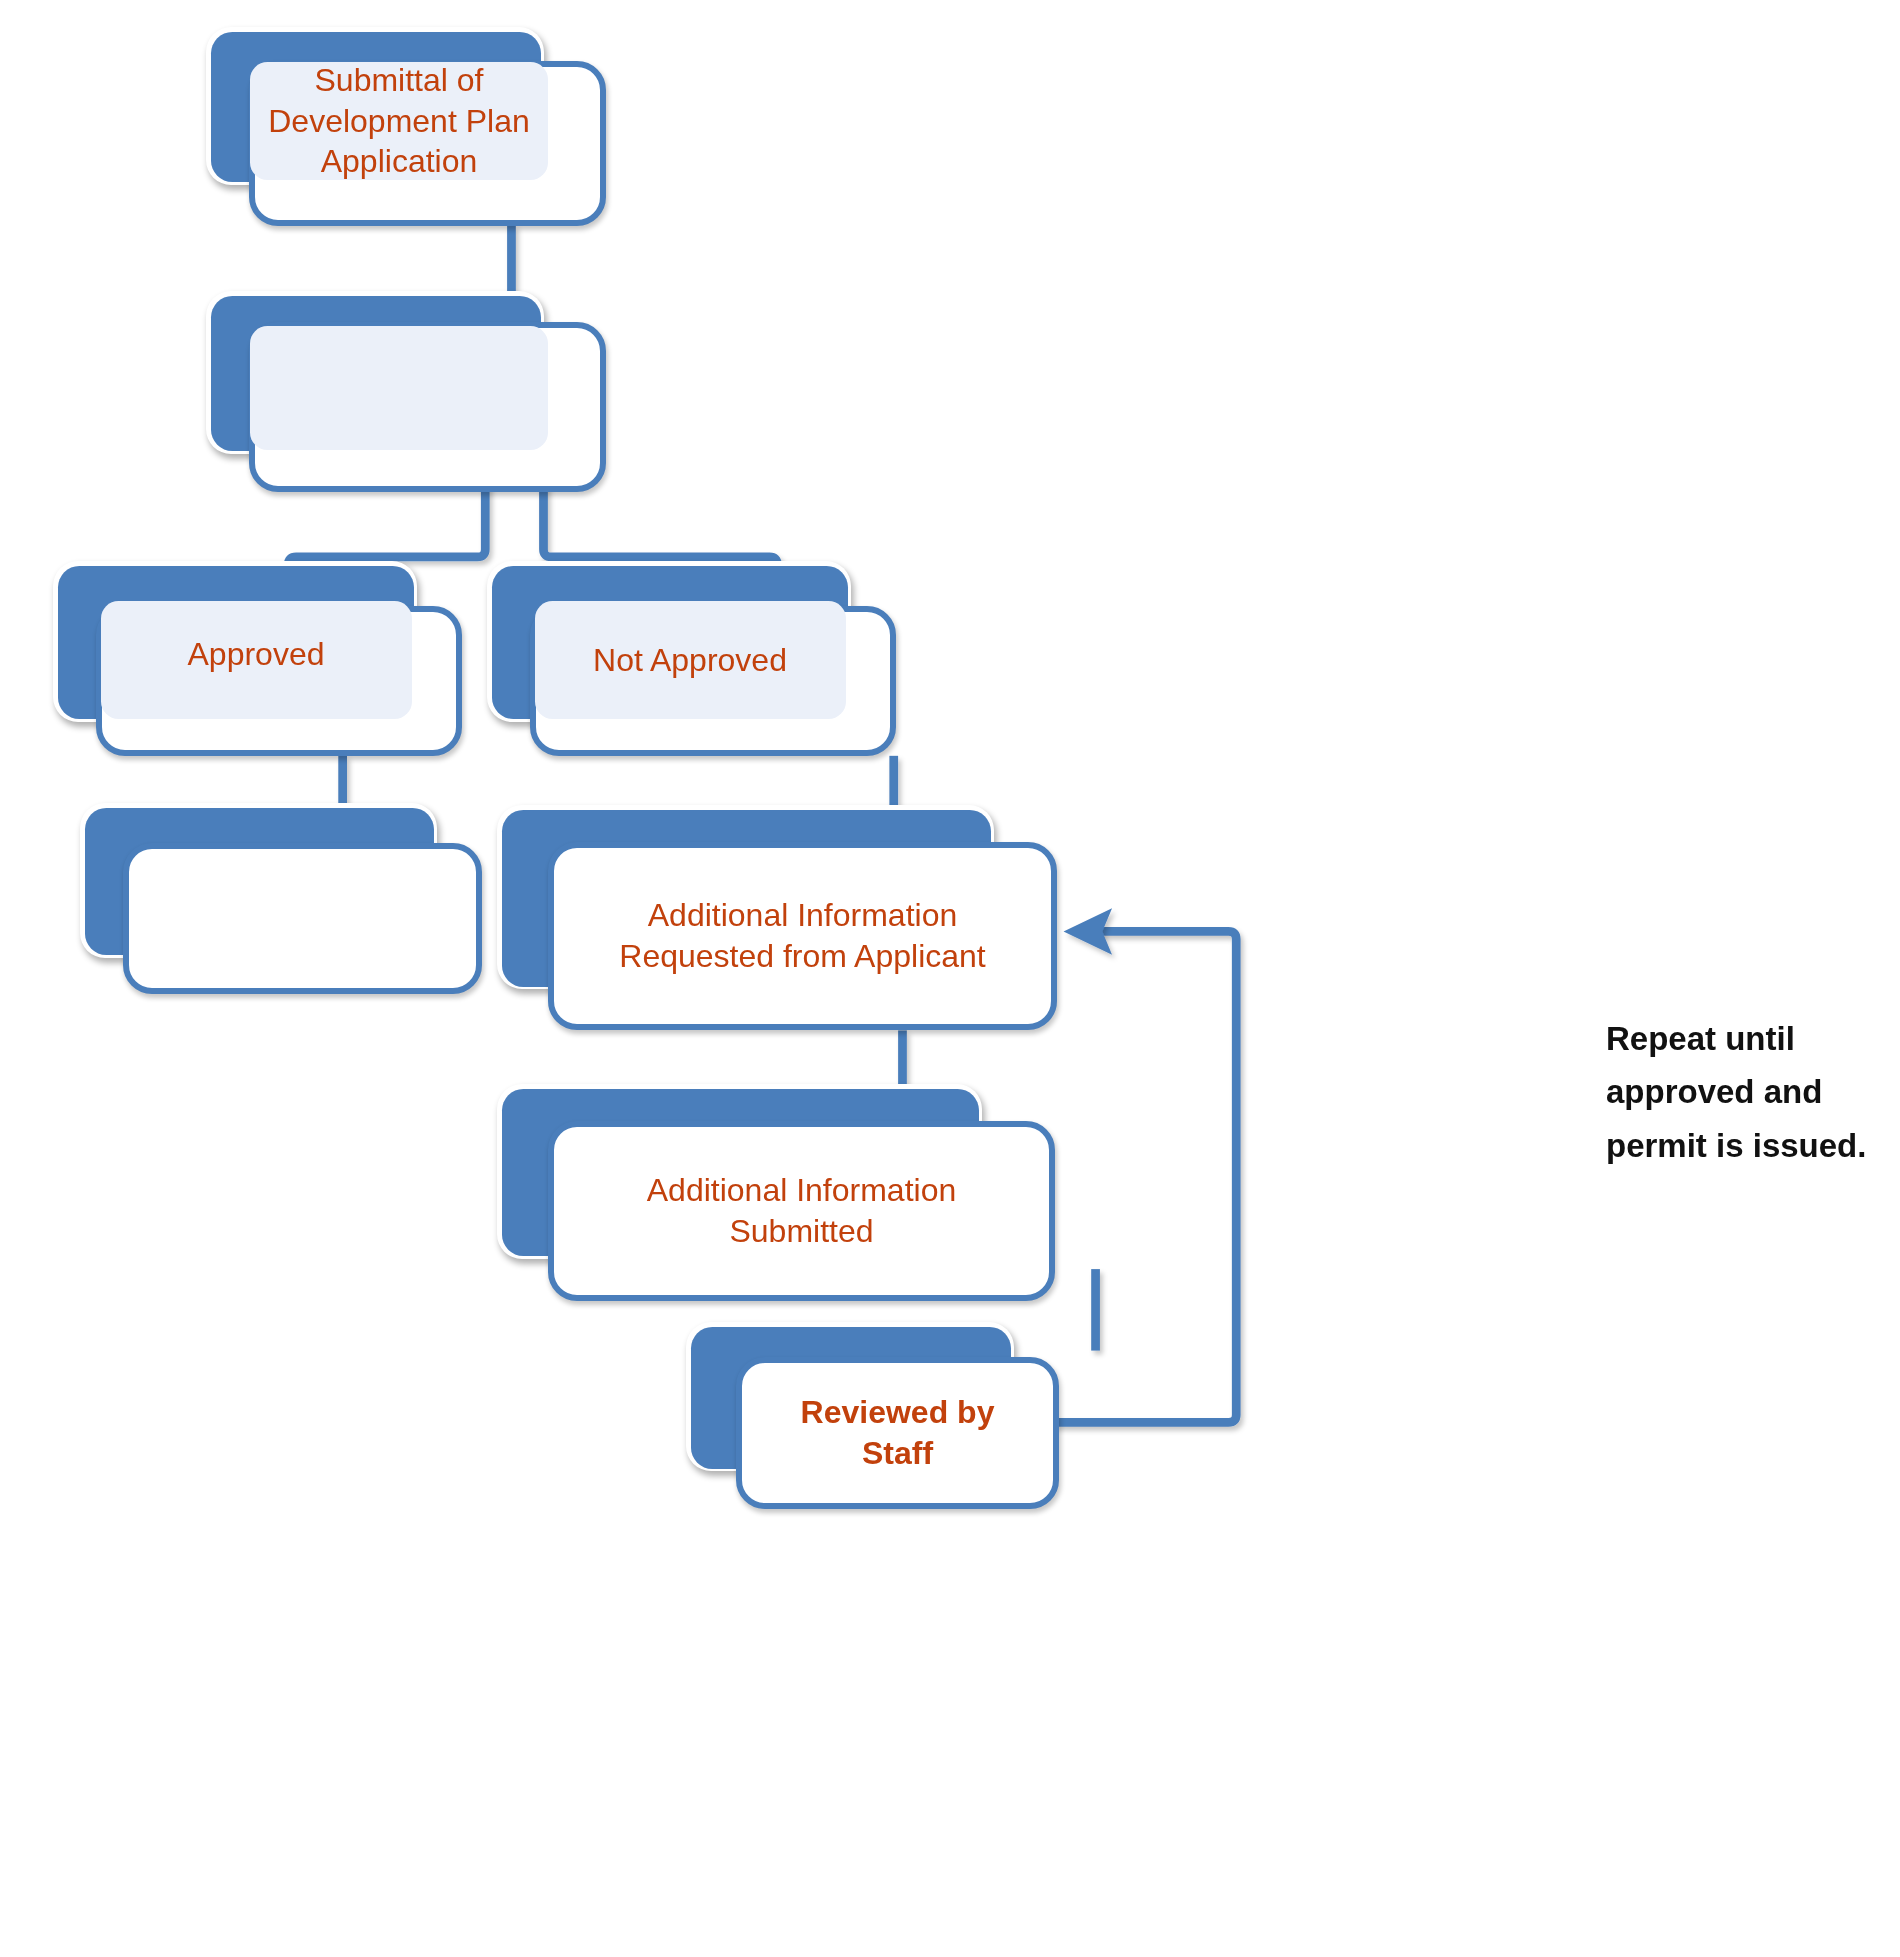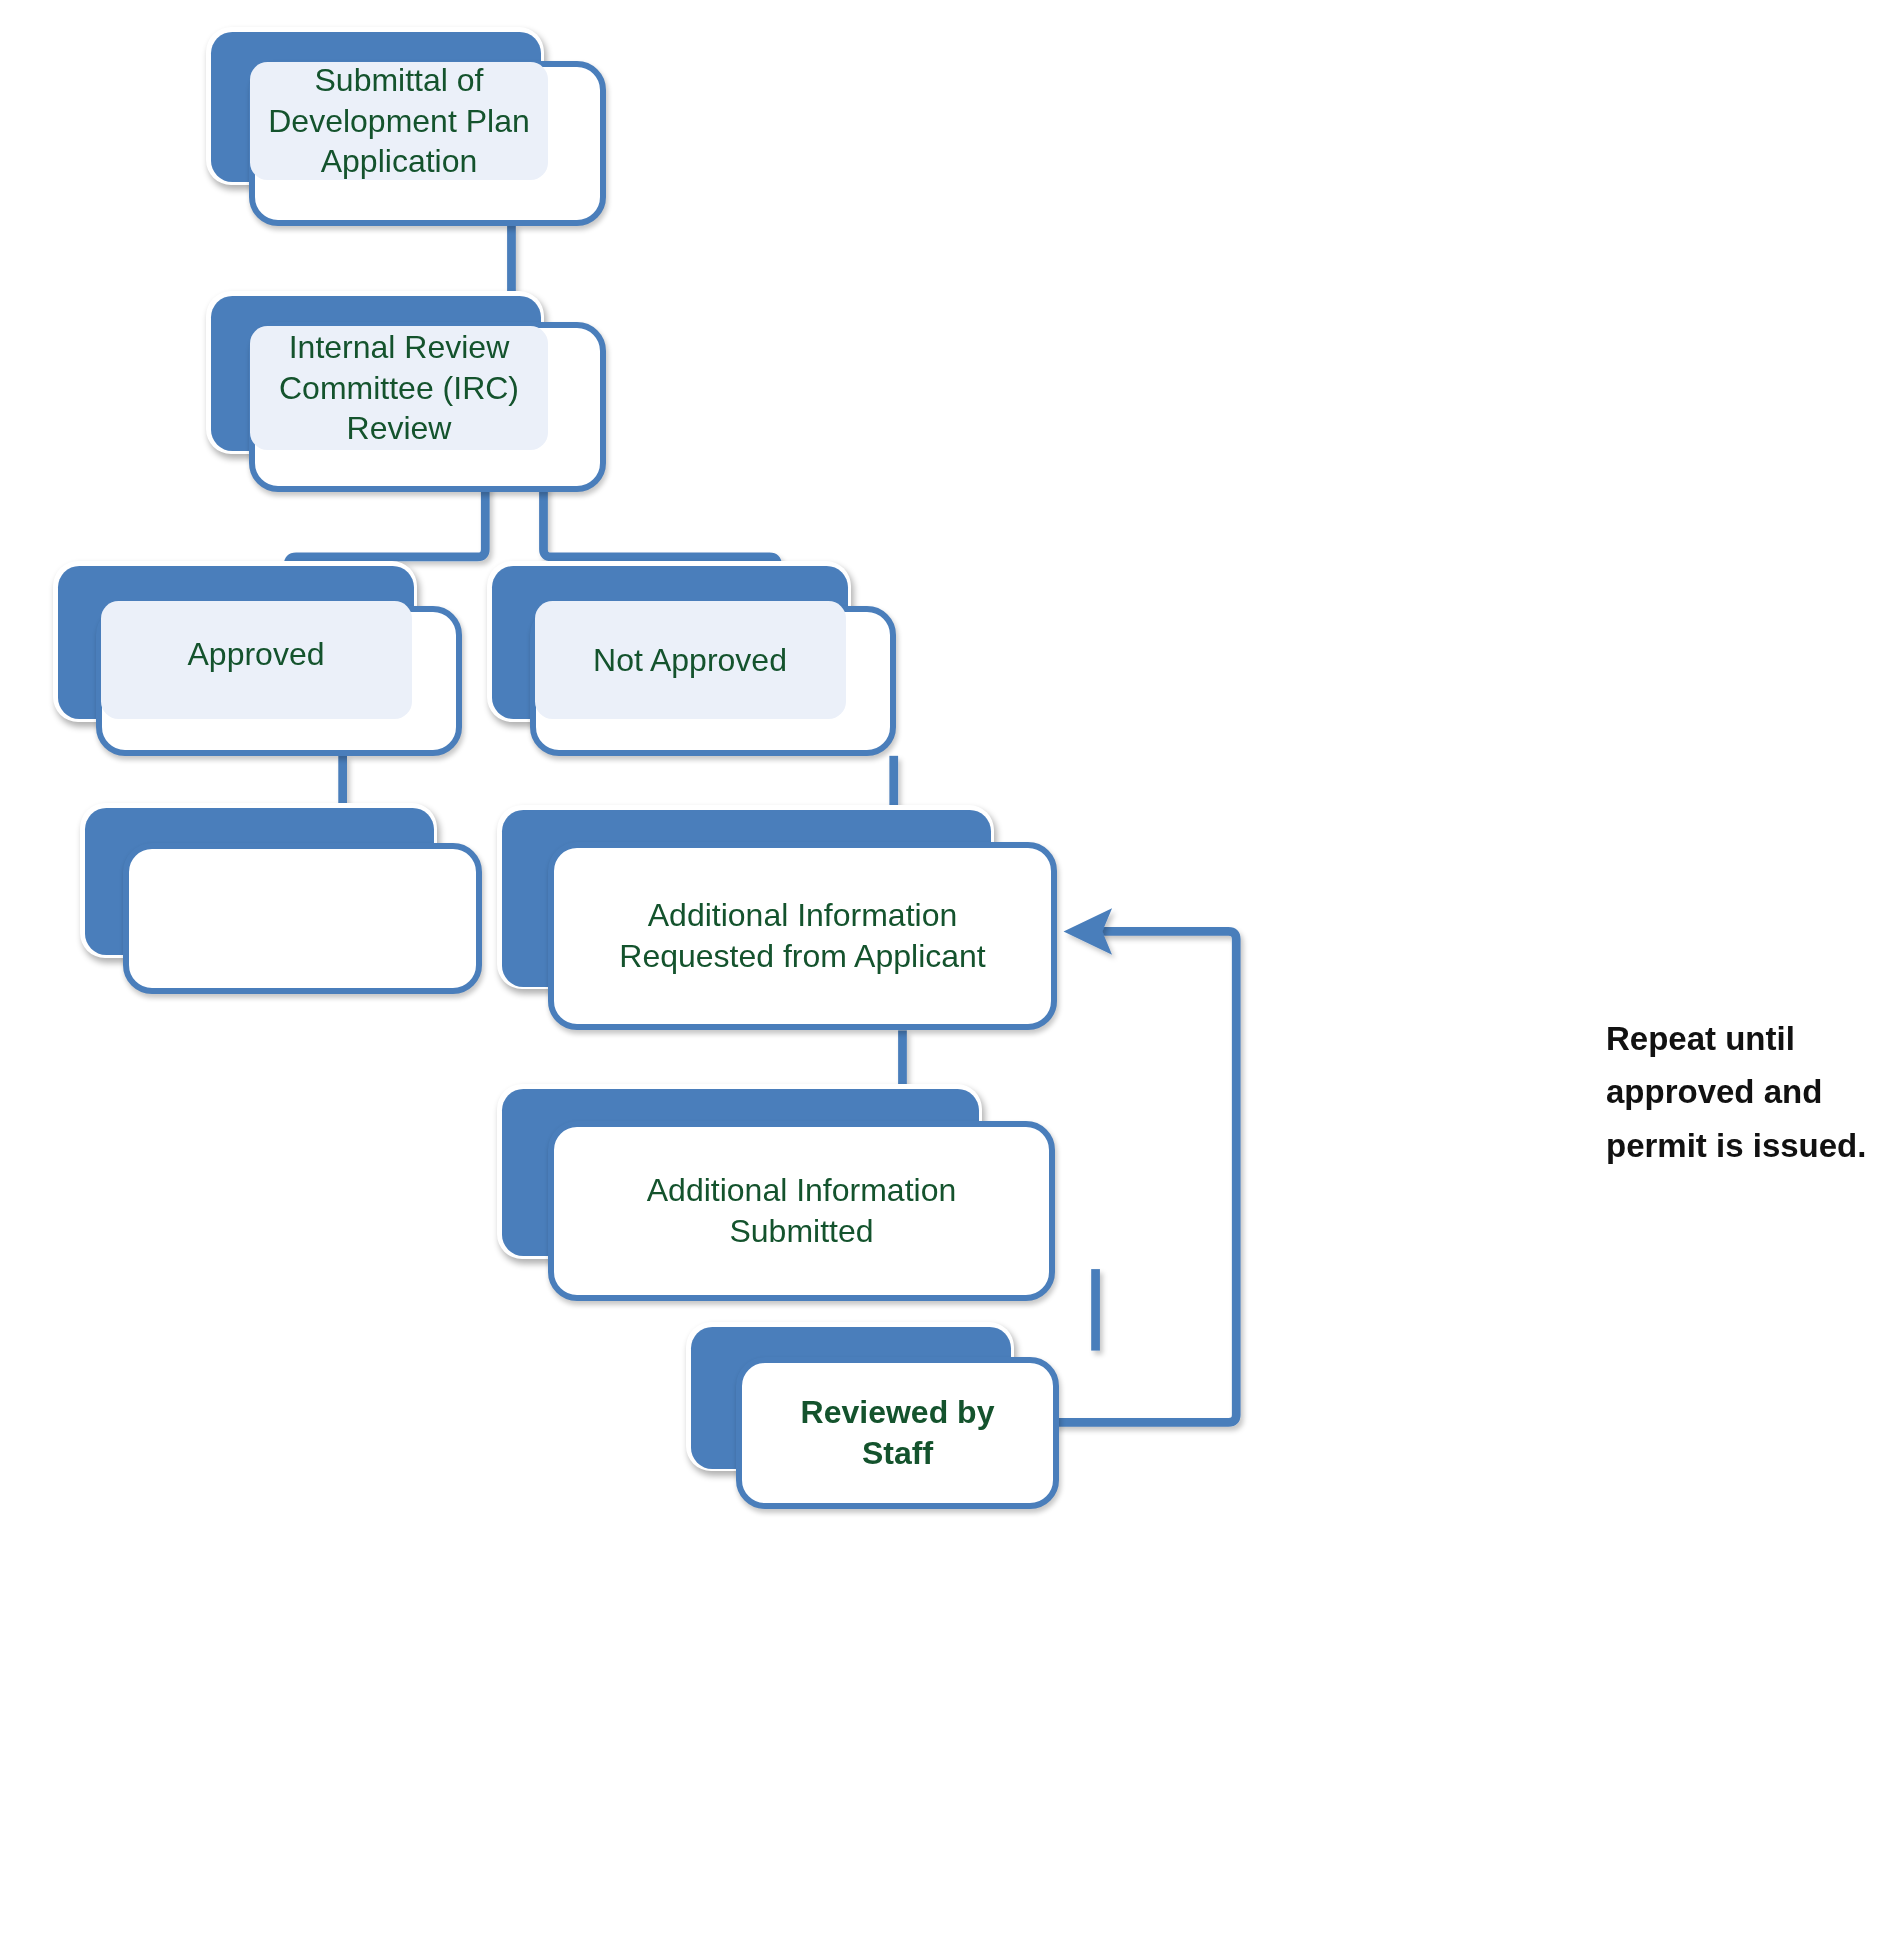--- a/index.html
+++ b/index.html
@@ -42,21 +42,21 @@
   .l-inner{
     background:#EBF0F9;
     border-radius:17.5px;
   }
 
   .node-label{
     position:absolute;
     z-index:5;
     display:flex;align-items:center;justify-content:center;
     text-align:center;
-    color:#14532d;
+    color:#c2410c;
     font-weight:400;
     line-height:1.28;
     white-space:pre-line;
     pointer-events:none;
   }
 
   
   .side-note{
     position:absolute;z-index:4;
     color:#111111;
@@ -105,23 +105,20 @@
     <div class="node-label" style="left:39px;top:35px;width:308px;height:118px;font-size:32px;">Submittal of
 Development Plan
 Application</div>
   </div>
 
   <div class="node" style="left:206px;top:291px;width:400px;height:194px;">
     <div class="layer l-back" style="width:338px;height:163px;left:0;top:0;"></div>
     <div class="layer l-blue" style="width:330px;height:155px;left:4.9px;top:4.9px;"></div>
     <div class="layer l-front" style="width:357px;height:170px;left:43px;top:31px;"></div>
     <div class="layer l-inner" style="width:298px;height:124px;left:44px;top:35px;"></div>
-    <div class="node-label" style="left:39px;top:35px;width:308px;height:124px;font-size:32px;">Internal Review
-Committee (IRC)
-Review</div>
   </div>
 
   <div class="node" style="left:53px;top:561px;width:412px;height:199px;">
     <div class="layer l-back" style="width:364px;height:161px;left:0;top:0;"></div>
     <div class="layer l-blue" style="width:356px;height:153px;left:4.9px;top:4.9px;"></div>
     <div class="layer l-front" style="width:366px;height:150px;left:43px;top:45px;"></div>
     <div class="layer l-inner" style="width:311px;height:118px;left:48px;top:40px;"></div>
     <div class="node-label" style="left:43px;top:40px;width:320px;height:106px;font-size:32px;">Approved</div>
   </div>
 

